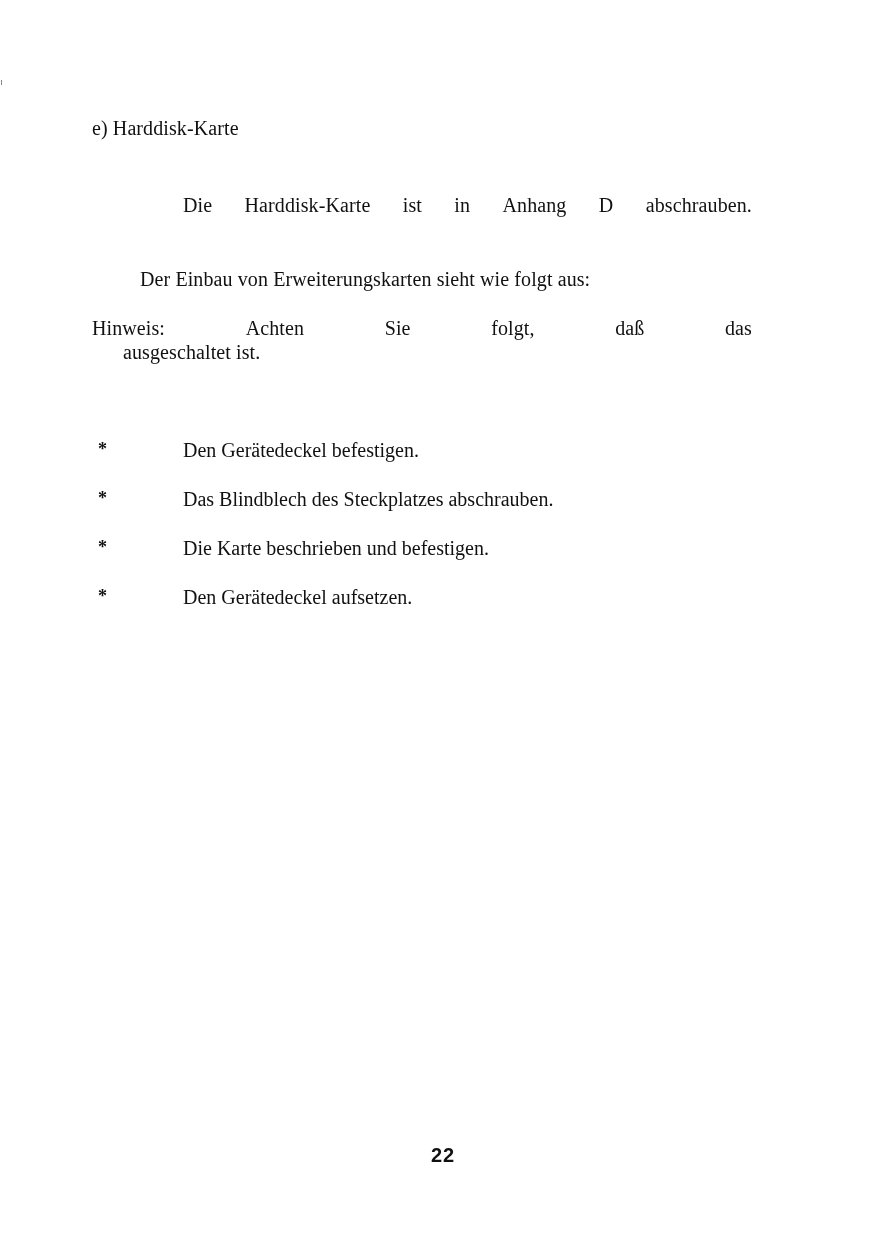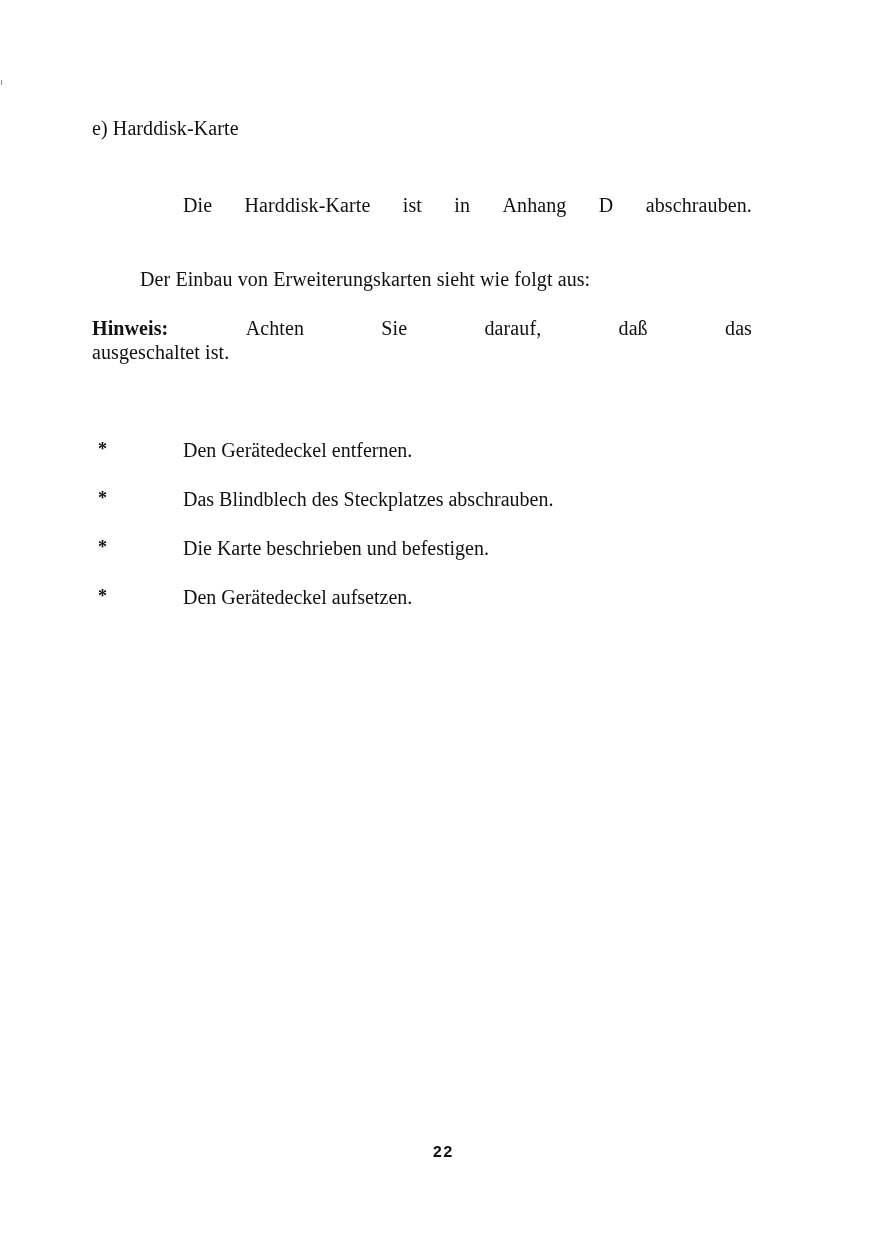--- a/index.html
+++ b/index.html
@@ -49,24 +49,25 @@
       left: 92px;
       top: 304px;
       width: 660px;
     }
     .note-line1 {
       display: flex;
       justify-content: space-between;
       width: 660px;
     }
     .note-label {
-      font-weight: bold;
+      font-weight: normal;
     }
     .note-line2 {
       display: block;
+      margin-left: 31px;
     }
     .steps {
       position: absolute;
       left: 92px;
       top: 426px;
       margin: 0;
       padding: 0;
       list-style: none;
     }
     .step {
@@ -87,23 +88,23 @@
       position: absolute;
       left: 91px;
       top: 0;
     }
     .page-number {
       position: absolute;
       left: 0;
       width: 886px;
       top: 1132px;
       text-align: center;
-      font-family: Liberation Mono, monospace;
+      font-family: Liberation Sans, sans-serif;
       font-weight: bold;
-      font-size: 16px;
+      font-size: 20px;
       letter-spacing: 1px;
     }
     .speck {
       position: absolute;
       left: 1px;
       top: 68px;
       width: 1px;
       height: 5px;
       background: #888888;
     }
@@ -127,31 +128,31 @@
     <span>abschrauben.</span>
   </div>
 
   <div class="text procedure-intro">Der Einbau von Erweiterungskarten sieht wie folgt aus:</div>
 
   <div class="text note">
     <div class="note-line1">
       <span class="note-label">Hinweis:</span>
       <span>Achten</span>
       <span>Sie</span>
-      <span>darauf,</span>
+      <span>folgt,</span>
       <span>daß</span>
       <span>das</span>
     </div>
     <span class="note-line2">ausgeschaltet ist.</span>
   </div>
 
   <ul class="steps">
     <li class="step">
       <span class="step-bullet">*</span>
-      <span class="step-text">Den Gerätedeckel entfernen.</span>
+      <span class="step-text">Den Gerätedeckel befestigen.</span>
     </li>
     <li class="step">
       <span class="step-bullet">*</span>
       <span class="step-text">Das Blindblech des Steckplatzes abschrauben.</span>
     </li>
     <li class="step">
       <span class="step-bullet">*</span>
       <span class="step-text">Die Karte beschrieben und befestigen.</span>
     </li>
     <li class="step">

